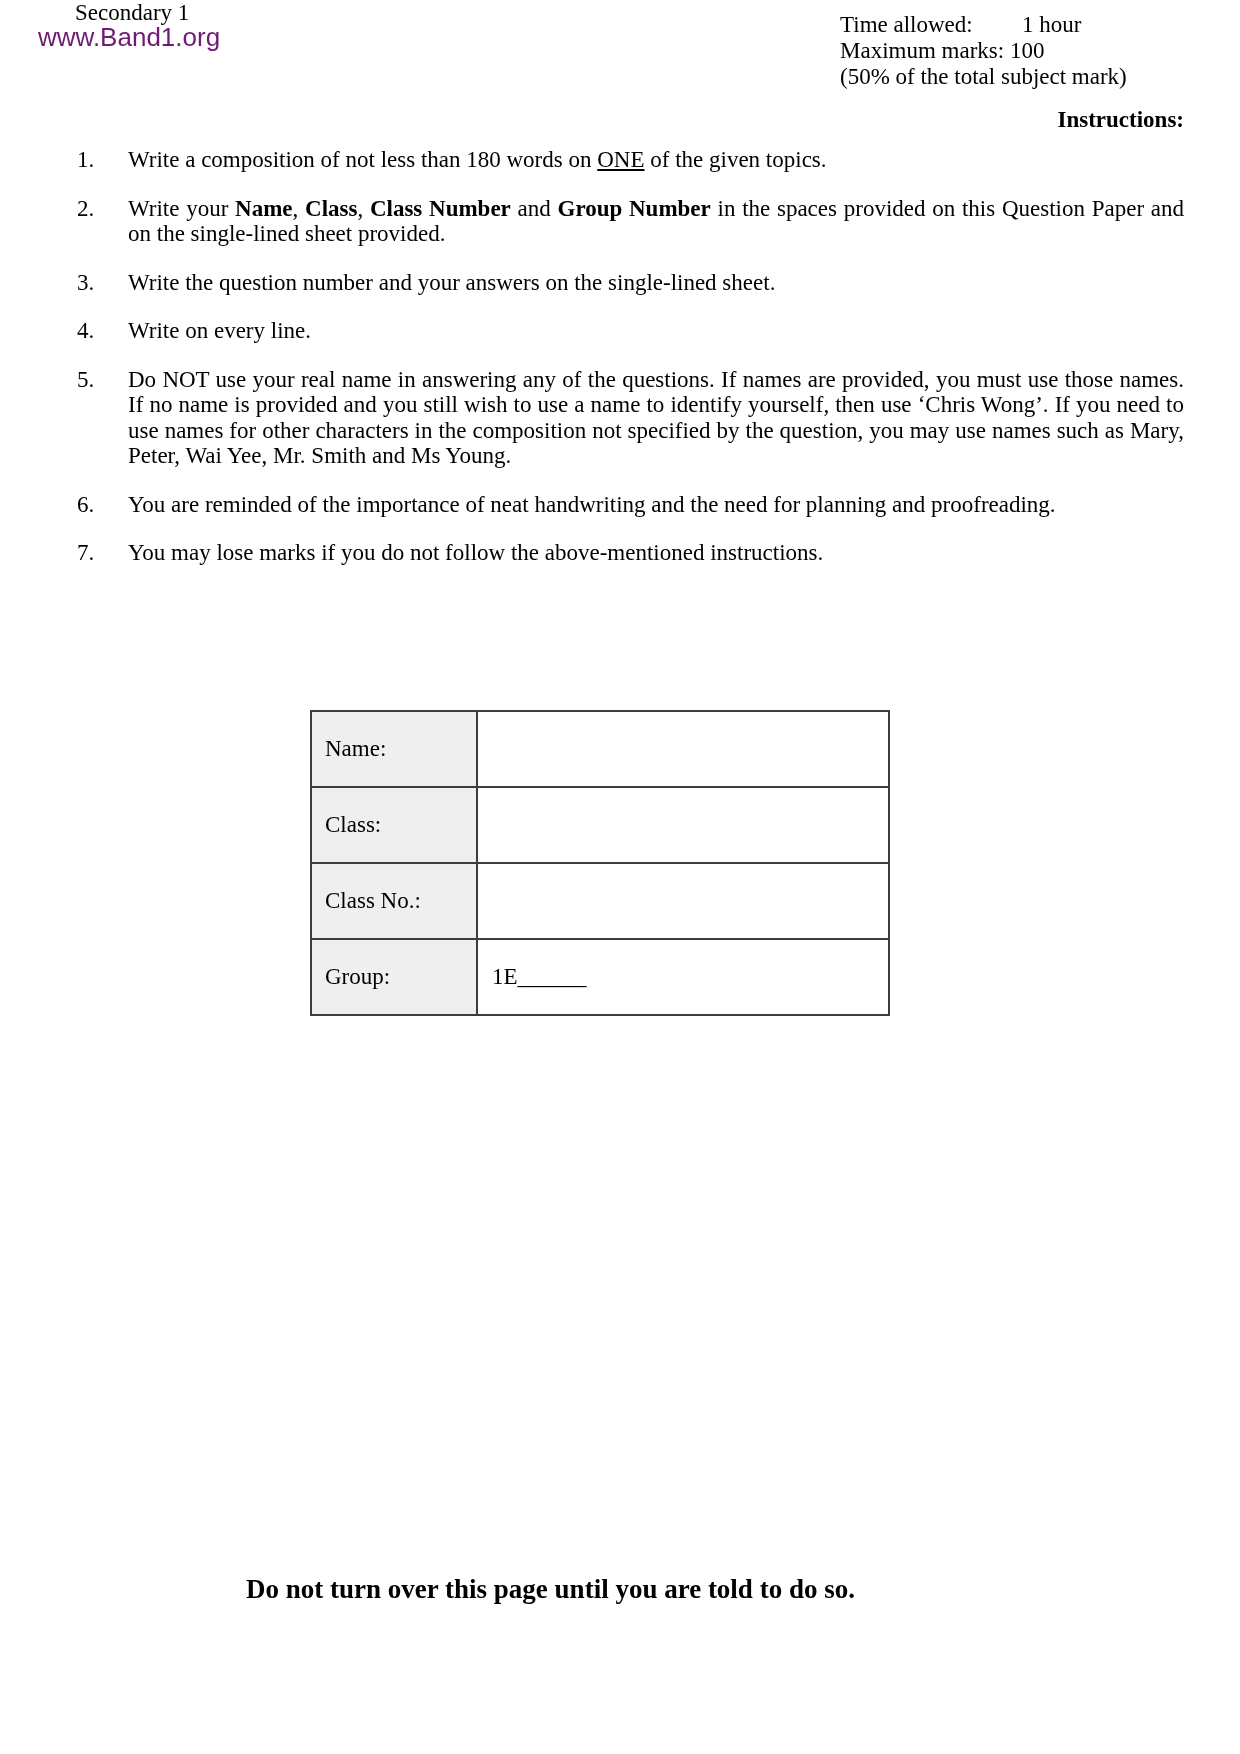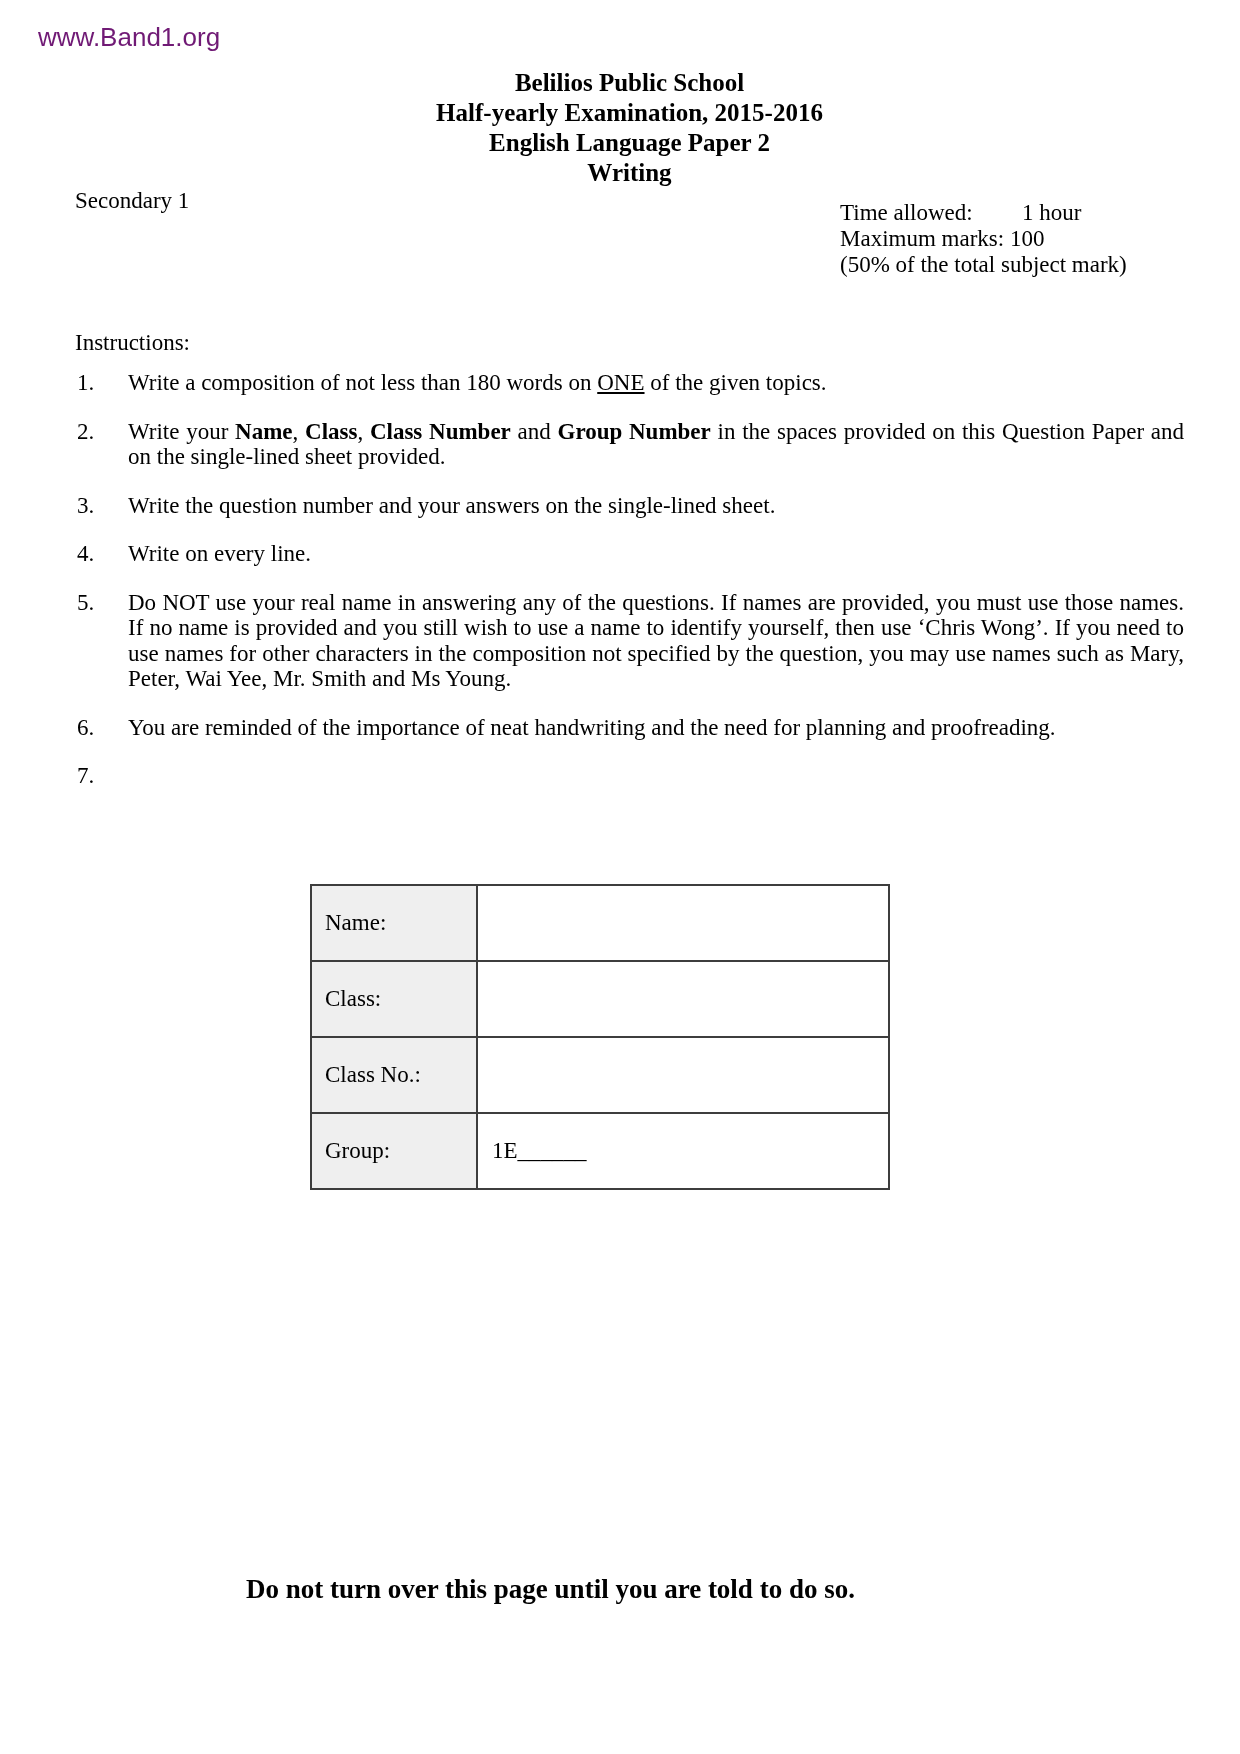--- a/index.html
+++ b/index.html
@@ -47,23 +47,24 @@
     left: 765px;
     top: 12px;
     line-height: 26px;
     white-space: nowrap;
   }
   .meta-right .tlabel{
     display: inline-block;
     width: 182px;
   }
   .instr-heading{
-    margin-top: 64px;
-    font-weight: normal;
+    margin-top: 29px;
+    font-weight: bold;
     line-height: 26px;
+    text-align: right;
   }
   ol.instr-list{
     list-style: none;
     margin-top: 14px;
   }
   ol.instr-list li{
     position: relative;
     padding-left: 53px;
     margin-bottom: 23px;
     text-align: justify;
@@ -106,26 +107,20 @@
     font-size: 27px;
   }
 </style>
 </head>
 <body>
 
 <div class="page">
 
   <div class="watermark">www.Band1.org</div>
 
-  <div class="title-block">
-    <div>Belilios Public School</div>
-    <div>Half-yearly Examination, 2015-2016</div>
-    <div>English Language Paper 2</div>
-    <div>Writing</div>
-  </div>
 
   <div class="meta-row">
     <div>Secondary 1</div>
     <div class="meta-right">
       <div>
         <span class="tlabel">Time allowed:</span><span>1 hour</span>
       </div>
       <div>Maximum marks: 100</div>
       <div>(50% of the total subject mark)</div>
     </div>
@@ -159,20 +154,21 @@
     <span class="txt"><span>Do NOT use your real name in answering any of the questions. If names are provided, you must use those names. If no name is provided and you still wish to use a name to identify yourself, then use ‘Chris Wong’. If you need to use names for other characters in the composition not specified by the question, you may use names such as Mary, Peter, Wai Yee, Mr. Smith and Ms Young.</span></span>
   </li>
 
   <li>
     <span class="num">6.</span>
     <span class="txt"><span>You are reminded of the importance of neat handwriting and the need for planning and proofreading.</span></span>
   </li>
 
   <li>
     <span class="num">7.</span>
+    <span class="txt"><span>You may lose marks if you do not follow the above-mentioned instructions.</span></span>
   </li>
 </ol>
 
   <table class="student-table">
     <tbody id="student-table-body">
   <tr>
     <td class="label-cell">Name:</td>
     <td class="value-cell"></td>
   </tr>
 

